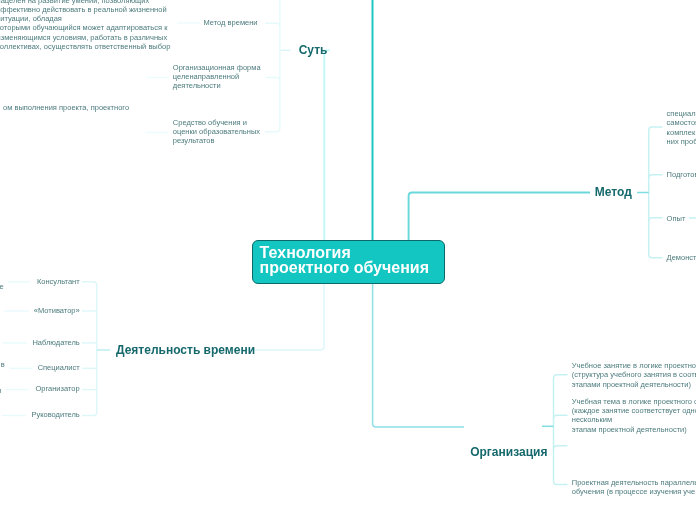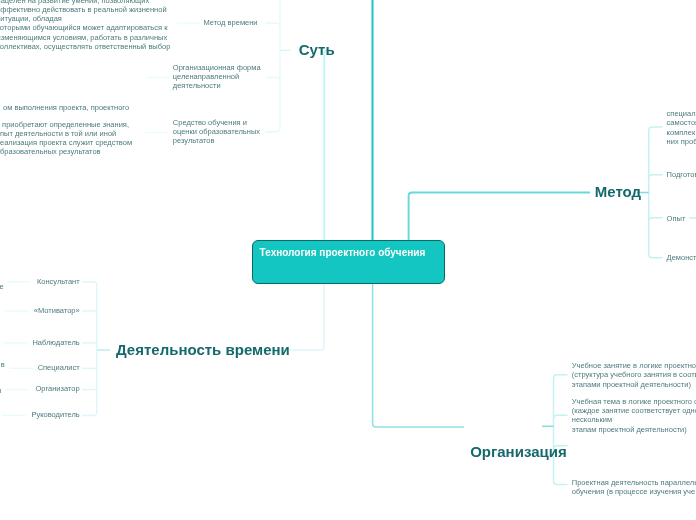--- a/index.html
+++ b/index.html
@@ -3,24 +3,24 @@
 <meta charset="utf-8">
 <style>
   html,body{margin:0;padding:0;background:#fff;}
   body{width:696px;height:520px;overflow:hidden;
        font-family:"Liberation Sans",sans-serif;}
   #canvas{position:relative;width:696px;height:520px;overflow:hidden;background:#fff;}
   svg#wires{position:absolute;left:0;top:0;width:696px;height:520px;}
   .t{position:absolute;white-space:pre;margin:0;}
   .leaf{font-size:7.5px;line-height:9.25px;color:#4d7b7e;}
   .ra{width:100px;text-align:right;}
-  .branch{font-size:15px;font-weight:bold;color:#15696c;line-height:10px;}
+  .branch{font-size:12px;font-weight:bold;color:#15696c;line-height:10px;}
   #center{position:absolute;left:251.6px;top:239.9px;width:193.3px;height:44.4px;
     background:#14c6c1;border:1.9px solid #0b6a69;border-radius:6px;
-    box-sizing:border-box;color:#fff;font-size:10px;font-weight:bold;
+    box-sizing:border-box;color:#fff;font-size:16px;font-weight:bold;
     line-height:14.8px;padding:5.4px 7px;}
 </style>
 </head>
 <body>
 
 <div id="canvas">
  <svg id="wires" viewBox="0 0 696 520">
   <g fill="none" stroke-linecap="butt">
    <path d="M372.5 0 V241" stroke="#1dc6c2" stroke-width="2"></path>
 
@@ -84,24 +84,20 @@
 целенаправленной
 деятельности</div>
 
  <div class="t leaf" style="left:-3.5px;top:-4.4px">нацелен на развитие умений, позволяющих
 эффективно действовать в реальной жизненной
 ситуации, обладая
 которыми обучающийся может адаптироваться к
 изменяющимся условиям, работать в различных
 коллективах, осуществлять ответственный выбор</div>
  <div class="t leaf" style="left:3px;top:102.8px">ом выполнения проекта, проектного</div>
- <div class="t leaf" style="left:0px;top:119.7px"> приобретают определенные знания,
-пыт деятельности в той или иной
-еализация проекта служит средством
-бразовательных результатов</div>
 
  <div class="t leaf" style="left:666.6px;top:109px">специал
 самостоя
 комплек
 них проб</div>
  <div class="t leaf" style="left:666.6px;top:170px">Подготов</div>
  <div class="t leaf" style="left:666.6px;top:214px">Опыт</div>
  <div class="t leaf" style="left:666.6px;top:253px">Демонст</div>
 
  <div class="t leaf ra" style="left:-96.4px;top:281.5px">е</div>

